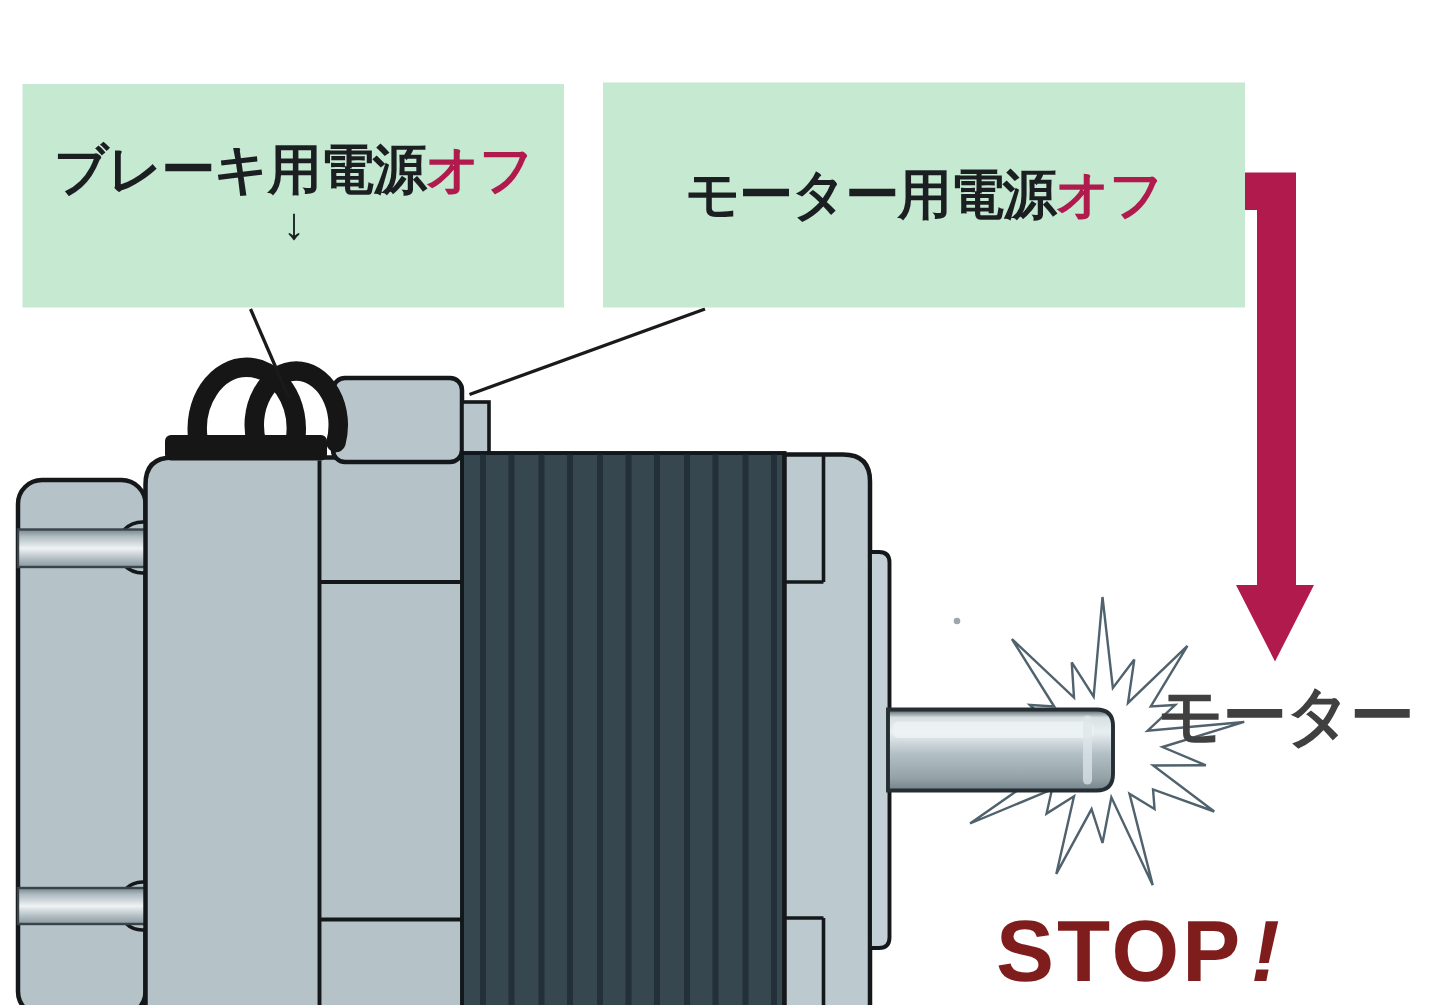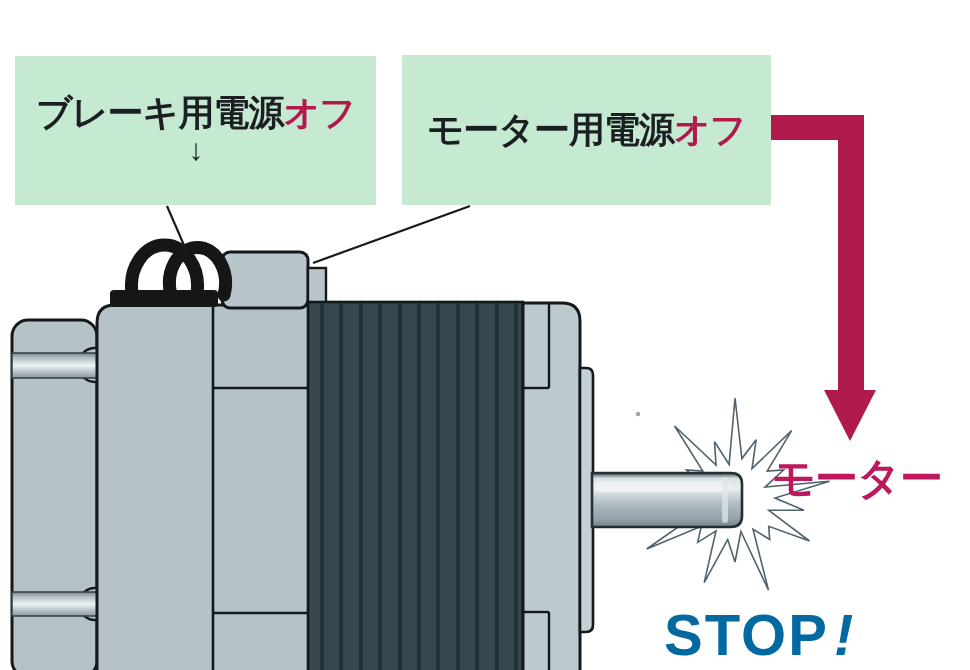--- a/index.html
+++ b/index.html
@@ -10,28 +10,28 @@
   }
   #art{position:absolute;left:0;top:0;z-index:1;}
   .callout{
     position:absolute;z-index:2;background:#c6e9d1;
     display:flex;flex-direction:column;align-items:center;justify-content:center;
     font-weight:700;color:#1b1f22;text-align:center;
   }
   .callout .red{color:#b01a4d;}
   #brake-box{left:15px;top:16px;width:361px;height:149px;font-size:36px;letter-spacing:-1px;line-height:1.06;}
   #brake-box .dn-arrow{font-size:30px;font-weight:700;line-height:1.0;margin:2px 0;}
-  #motor-box{left:402px;top:15px;width:369px;height:150px;font-size:36px;letter-spacing:-1px;}
+  #motor-box{left:402px;top:15px;width:428px;height:150px;font-size:36px;letter-spacing:-1px;}
   #motor-stop{
     position:absolute;z-index:2;left:757px;top:408px;width:200px;
-    color:#be185d;font-weight:700;font-size:43px;line-height:1.42;text-align:center;letter-spacing:-1px;
+    color:#404040;font-weight:700;font-size:43px;line-height:1.42;text-align:center;letter-spacing:-1px;
   }
   #stop-line{
     position:absolute;z-index:2;left:664px;top:566px;width:260px;
-    color:#0369a1;font-weight:700;font-size:58px;letter-spacing:2px;line-height:1;
+    color:#7f1d1d;font-weight:700;font-size:58px;letter-spacing:2px;line-height:1;
   }
   #stop-line .bang{font-style:italic;margin-left:5px;}
   .row{display:block;}
 </style>
 </head>
 <body>
 
 <div id="canvas">
 
   <svg id="art" width="970" height="670" viewBox="0 0 970 670">

